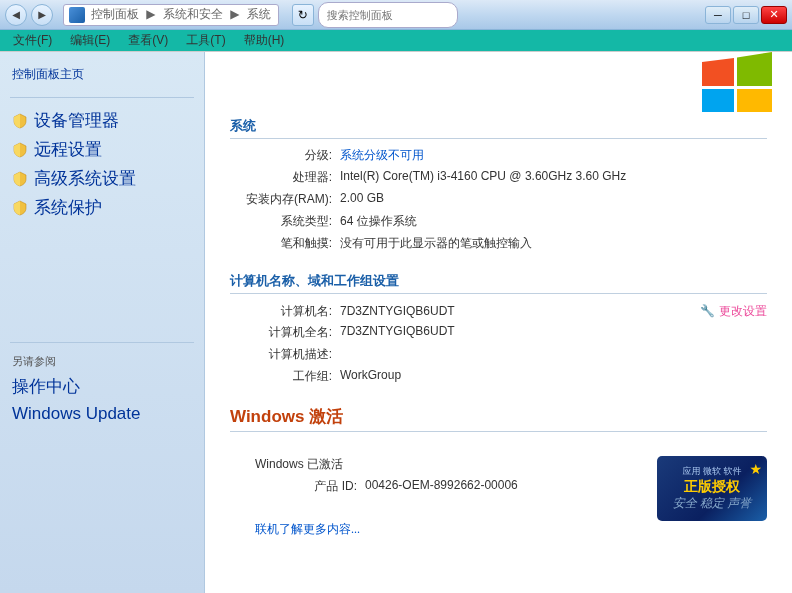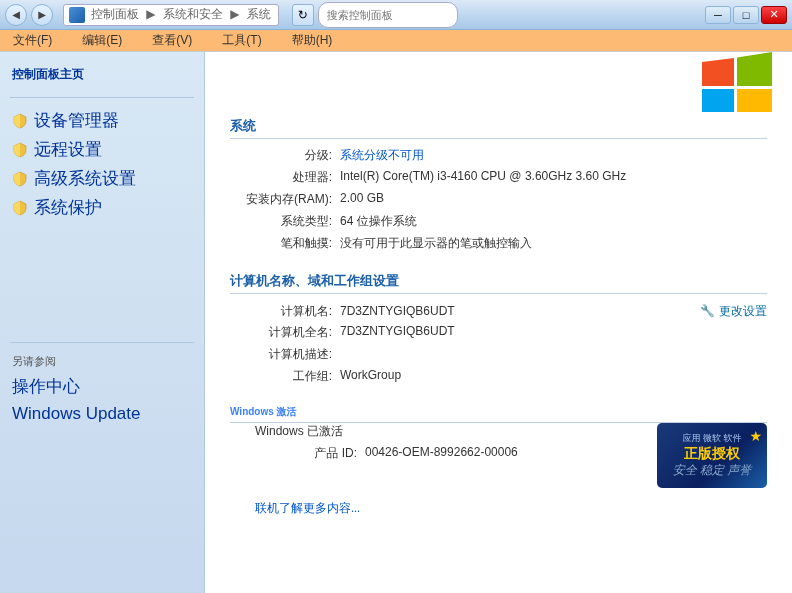--- a/index.html
+++ b/index.html
@@ -108,27 +108,27 @@
       display: flex;
       align-items: center;
       justify-content: center;
     }
     .win-ctrl.minimize { background: linear-gradient(to bottom, #e0eef8, #b8d4ee); border: 1px solid #8ab4d8; border-radius: 3px; }
     .win-ctrl.maximize { background: linear-gradient(to bottom, #e0eef8, #b8d4ee); border: 1px solid #8ab4d8; border-radius: 3px; }
     .win-ctrl.close { background: linear-gradient(to bottom, #f44, #c00); border: 1px solid #900; border-radius: 3px; color: white; }
 
     
     .menu-bar {
-      background: #fdba74;
+      background: #14b8a6;
       height: 22px;
       display: flex;
       align-items: center;
       padding: 0 5px;
       border-bottom: 1px solid #ccc;
-      gap: 14px;
+      gap: 2px;
     }
     .menu-item {
       padding: 2px 8px;
       font-size: 12px;
       color: #333;
       cursor: pointer;
       border-radius: 2px;
     }
 
     
@@ -142,21 +142,21 @@
       width: 205px;
       background: linear-gradient(to bottom, #d8e8f5 0%, #c5d8ed 100%);
       border-right: 1px solid #b0c8e0;
       padding: 10px 0;
       flex-shrink: 0;
       overflow: hidden;
     }
     .sidebar-section-title {
       font-size: 12px;
       color: #003399;
-      font-weight: bold;
+      font-weight: normal;
       padding: 4px 12px 6px 12px;
       cursor: pointer;
     }
     .sidebar-item {
       display: flex;
       align-items: center;
       padding: 3px 8px 3px 12px;
       cursor: pointer;
       color: #003399;
       font-size: 17px;
@@ -243,39 +243,39 @@
 
     .computer-section {
       padding: 5px 25px 10px 25px;
     }
     .computer-name-row {
       display: flex;
       align-items: center;
       margin-bottom: 4px;
     }
     .change-settings-link {
-      color: #0369a1;
+      color: #ec4899;
       font-size: 12px;
       cursor: pointer;
       margin-left: 30px;
       display: flex;
       align-items: center;
       gap: 3px;
     }
 
     .activation-section {
       padding: 5px 25px 10px 25px;
     }
     .activation-title {
-      font-size: 10px;
-      color: #3b82f6;
+      font-size: 17px;
+      color: #c2410c;
       font-weight: bold;
       border-bottom: 1px solid #c0d0e0;
       padding-bottom: 3px;
-      margin-bottom: 0;
+      margin-bottom: 24px;
     }
     .activation-row {
       display: flex;
       align-items: flex-start;
       justify-content: space-between;
       padding-left: 25px;
     }
     .activation-info { flex: 1; }
     .activation-badge {
       width: 110px;
@@ -504,19 +504,19 @@
             <span class="info-value">00426-OEM-8992662-00006</span>
           </div>
         </div>
         <div class="activation-badge">
           <span class="star-icon">★</span>
           <div class="activation-badge-title">应用 微软 软件</div>
           <div class="activation-badge-main">正版授权</div>
           <div class="activation-badge-sub">安全 稳定 声誉</div>
         </div>
       </div>
-      <div style="padding-left:25px; margin-top:12px;font-family:Liberation Serif, serif;">
+      <div style="padding-left:25px; margin-top:0;font-family:Liberation Serif, serif;">
         <span class="activation-link">联机了解更多内容...</span>
       </div>
     </div>
 
   </div>
 </div>
 
 </body></html>

